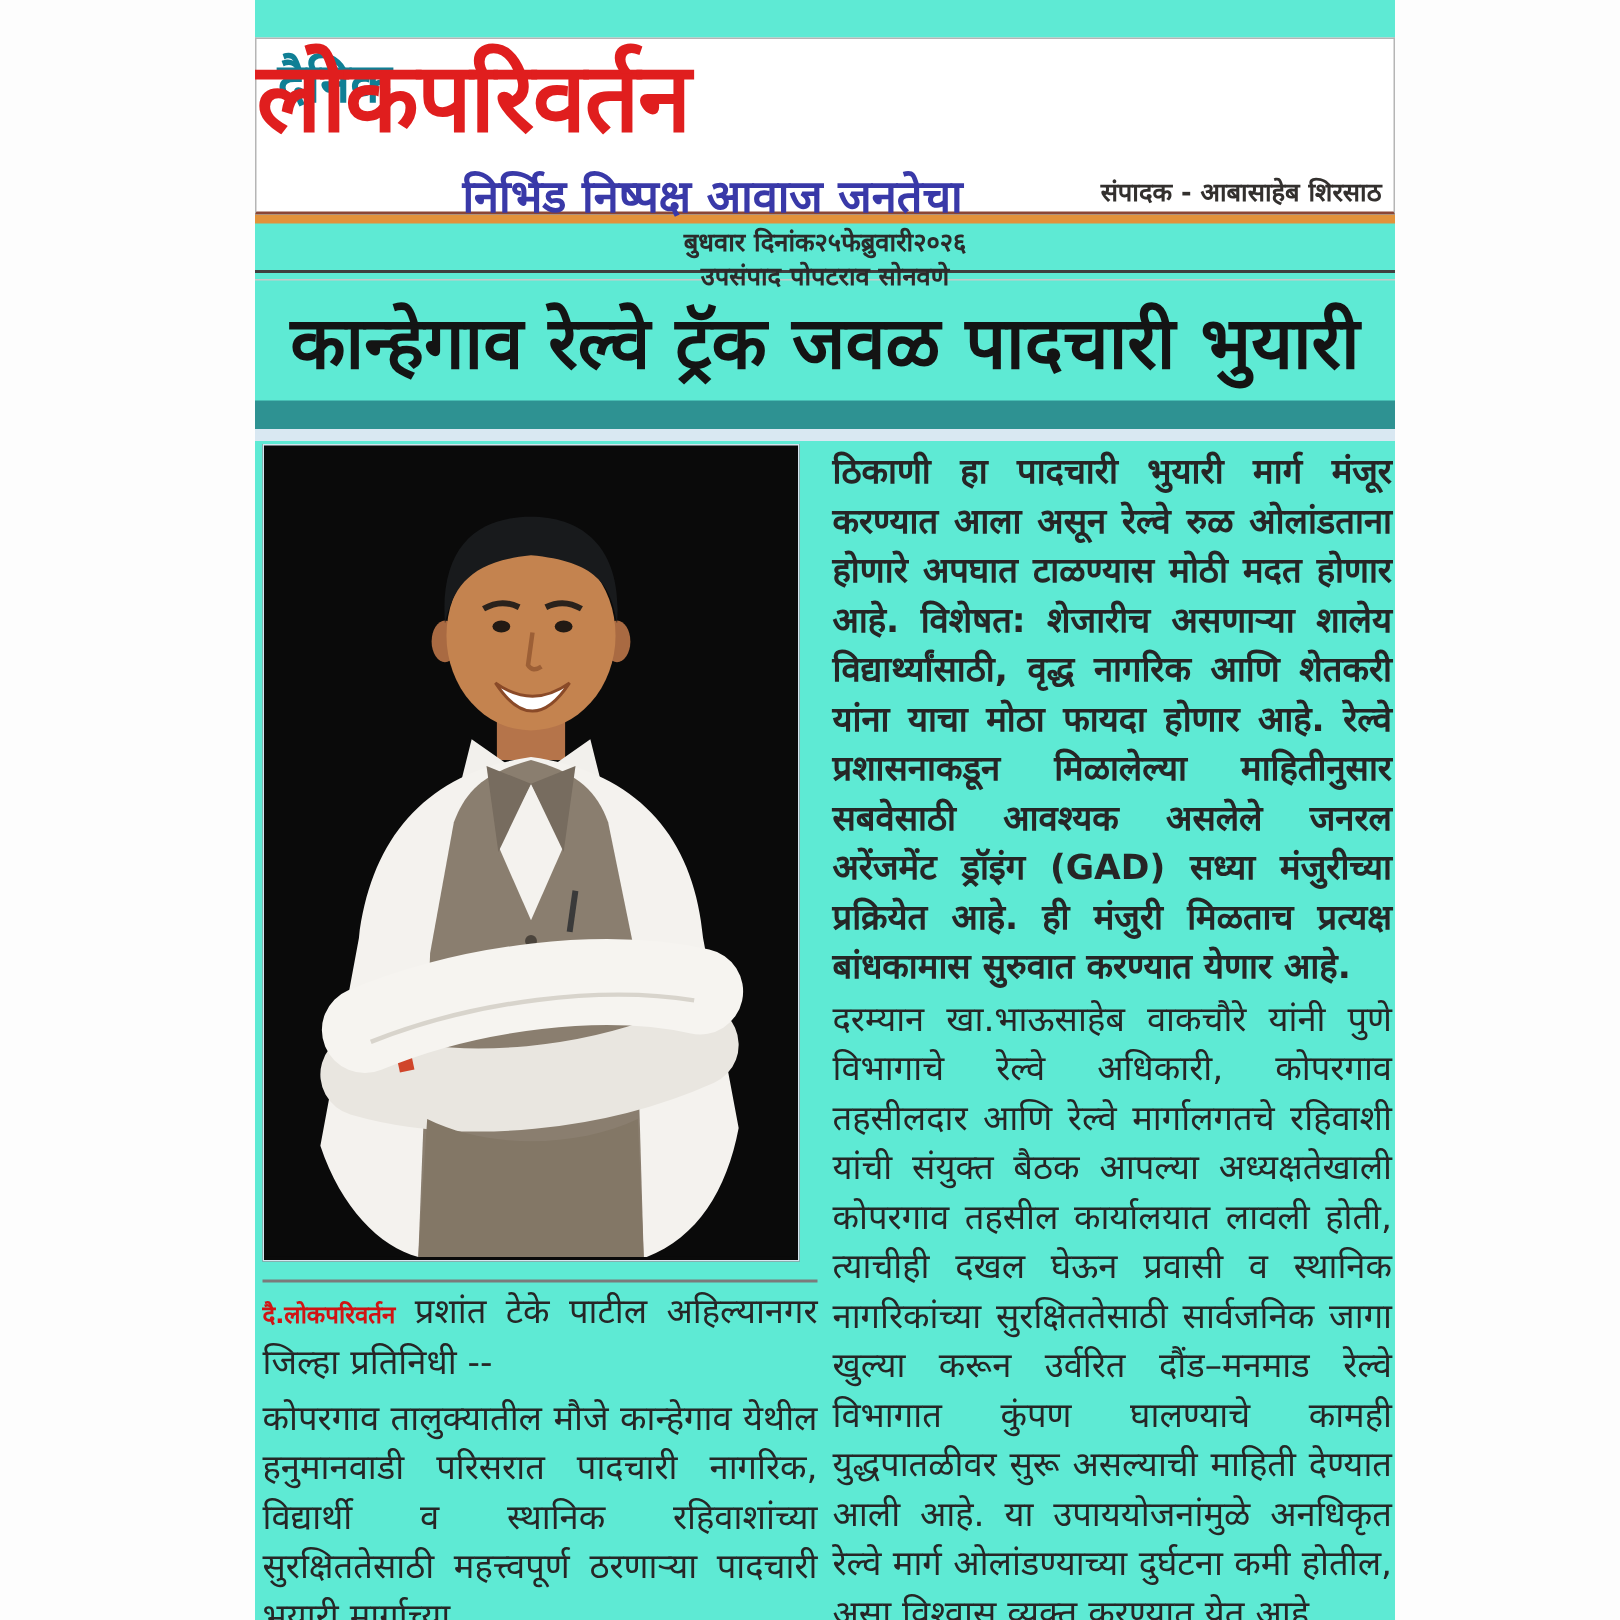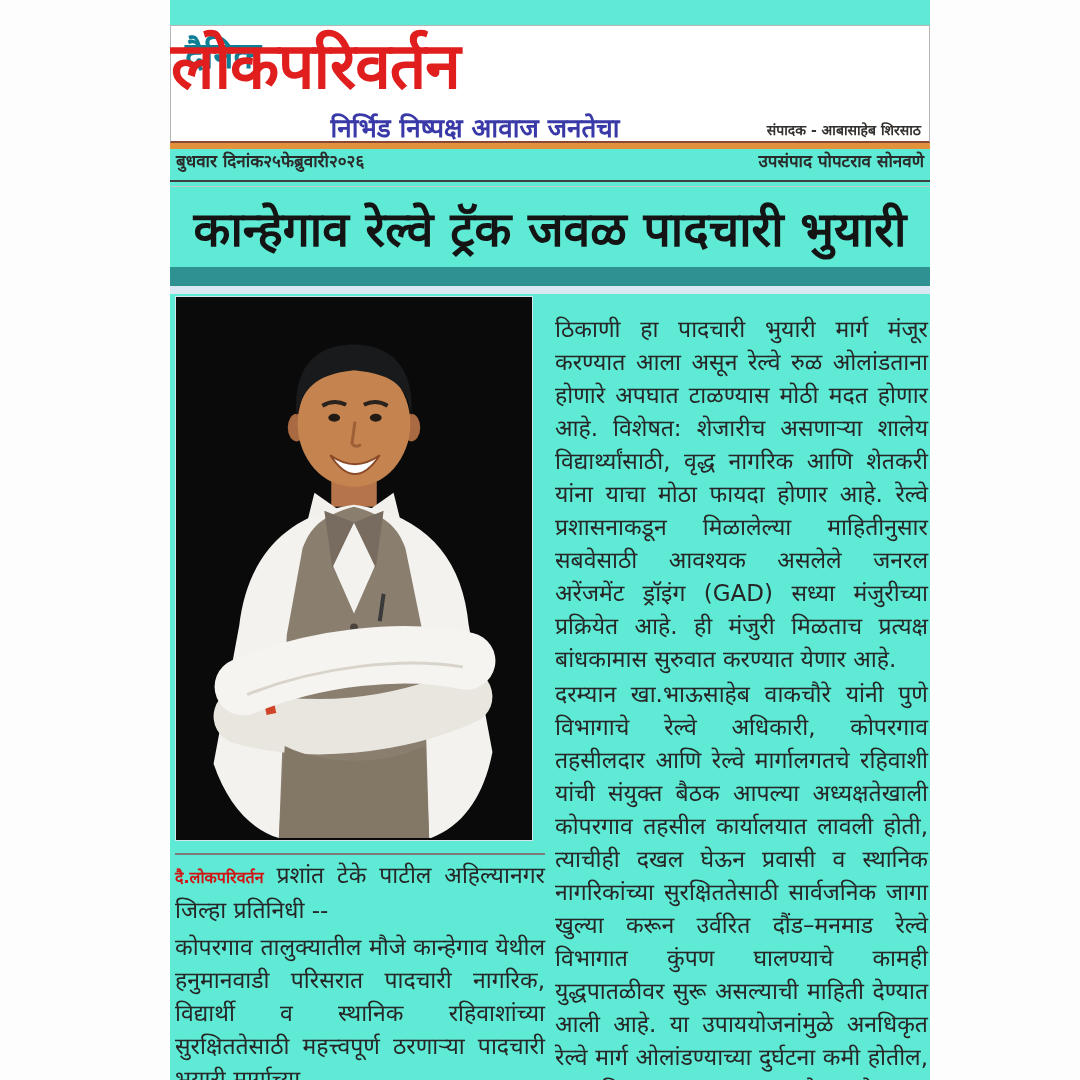--- a/index.html
+++ b/index.html
@@ -5,44 +5,44 @@
   html,body{margin:0;padding:0;background:#ffffff;}
   body{width:1080px;height:1080px;overflow:hidden;font-family:"DejaVu Sans",sans-serif;}
   .page{position:relative;width:1080px;height:1080px;background:#fdfdfd;overflow:hidden;}
   .sheet{position:absolute;left:170px;top:0;width:760px;height:1080px;background:#5eead4;}
 
   
   .masthead{position:relative;margin-top:25px;height:118px;border:1px solid #b5b5b5;border-bottom:2px solid #8a4636;background:#ffffff;box-sizing:border-box;}
   .daily{position:absolute;top:4px;left:14px;font-size:36px;font-weight:800;color:#0f7f95;}
   .np-title{position:absolute;top:-6px;left:0;width:100%;text-align:left;font-size:64px;line-height:92px;font-weight:800;color:#e01e1e;letter-spacing:-1px;}
   .tag-row{position:absolute;bottom:2px;left:0;width:100%;height:30px;}
-  .tagline{position:absolute;left:0;right:150px;text-align:center;font-size:26px;font-weight:800;color:#3939a8;}
-  .m-editor{position:absolute;right:8px;bottom:2px;font-size:14px;font-weight:700;color:#33302e;}
+  .tagline{position:absolute;left:0;right:150px;text-align:center;font-size:30px;font-weight:800;color:#3939a8;}
+  .m-editor{position:absolute;right:8px;bottom:2px;font-size:17px;font-weight:700;color:#33302e;}
   .orange-bar{height:6px;background:#e2923b;}
 
   
-  .dateline{display:flex;justify-content:space-between;align-items:flex-start;height:33px;border-bottom:2px solid #3f3f3f;padding:0 6px;box-sizing:border-box;}
+  .dateline{display:flex;justify-content:space-between;align-items:center;height:33px;border-bottom:2px solid #3f3f3f;padding:0 6px;box-sizing:border-box;flex-direction:column;}
   .dateline span{font-size:17px;font-weight:700;color:#2b2b2b;}
   .subline{margin-top:4px;border-top:1px solid #c9c9c9;height:0;}
 
   
   .headline{margin:14px 4px 0 4px;text-align:center;font-size:48px;line-height:56px;font-weight:800;color:#141414;}
   .teal-bar{margin-top:10px;height:19px;background:#2e9292;border-bottom:8px solid #d9e8f2;}
 
   
   .content{display:flex;margin-top:2px;}
   .col-left{width:375px;flex:none;padding-left:5px;box-sizing:border-box;}
   .col-right{flex:1;padding-left:10px;padding-right:2px;box-sizing:border-box;}
   .photo{width:358px;height:545px;background:#0a0a0a;border:1px solid #d5e5ef;box-sizing:border-box;overflow:hidden;}
   .photo svg{display:block;width:100%;height:100%;}
   .left-divider{margin-top:12px;border-top:2px solid #7b7b7b;}
   .col-left p,.col-right p{margin:0;text-align:justify;font-size:23px;line-height:33px;color:#262626;}
   .col-left p{margin-top:4px;}
   .col-right p{margin-top:2px;}
-  .col-right p:first-child{margin-top:17px;}
+  .col-right p:first-child{margin-top:3px;font-weight:bold;}
   .red-lead{color:#d01414;font-weight:800;font-size:16px;}
 </style>
 </head>
 <body>
 
 <div class="page">
   <div class="sheet">
 
     <div class="masthead">
       <div class="daily">दैनिक</div>

